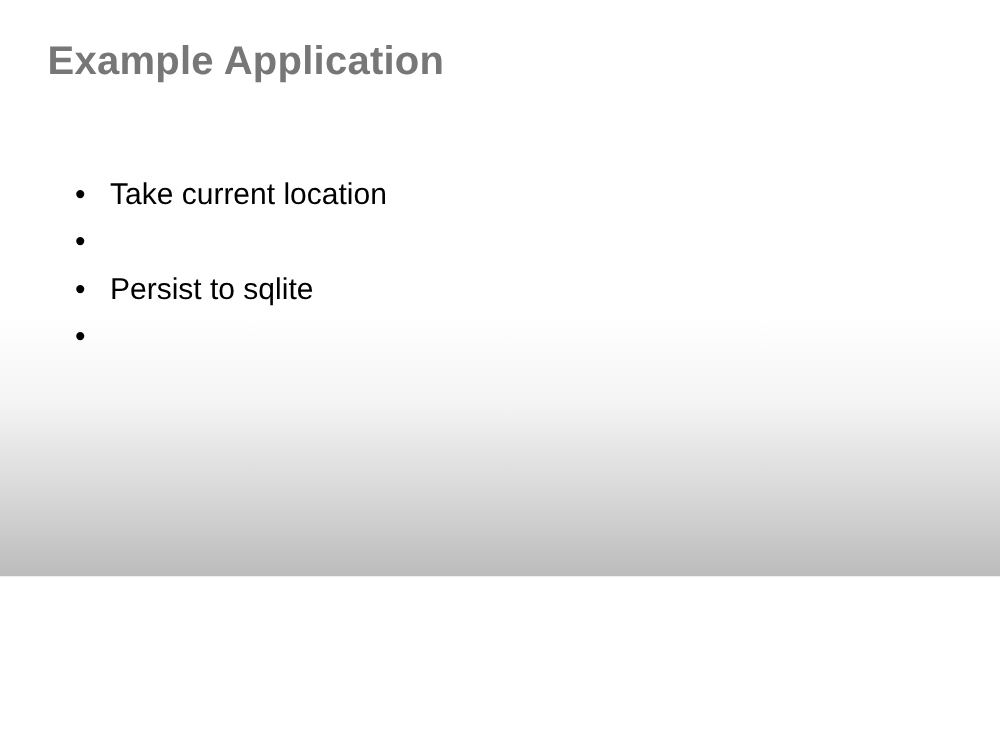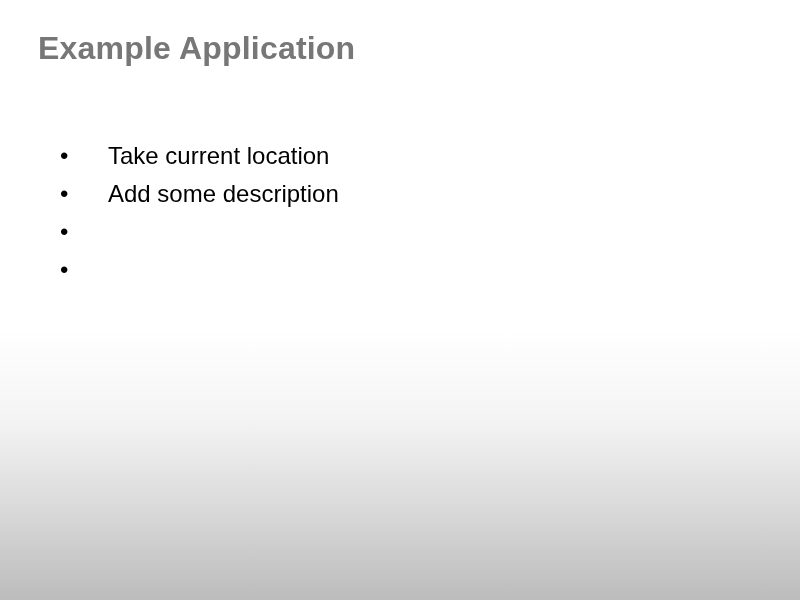--- a/index.html
+++ b/index.html
@@ -6,21 +6,21 @@
     margin: 0;
     padding: 0;
     width: 800px;
     height: 600px;
     font-family: Arial, Helvetica, sans-serif;
     overflow: hidden;
   }
   .slide {
     position: relative;
     width: 800px;
-    height: 600px;
+    height: 461px;
     background: linear-gradient(to bottom,
       #ffffff 0%,
       #ffffff 55%,
       #f4f4f4 70%,
       #d9d9d9 85%,
       #bcbcbc 100%);
     box-sizing: border-box;
   }
   .title {
     position: absolute;
@@ -45,37 +45,36 @@
     width: 28px;
     font-size: 24px;
     line-height: 32px;
     color: #000000;
     text-align: left;
   }
   .bullet-text {
     font-size: 24px;
     line-height: 32px;
     color: #000000;
-    margin-left: 20px;
   }
 </style>
 </head>
 <body>
 
 <div class="slide">
   <div class="title">Example Application</div>
   <div class="content">
     <div class="bullet-row">
       <div class="bullet-dot">•</div>
       <div class="bullet-text">Take current location</div>
     </div>
     <div class="bullet-row">
       <div class="bullet-dot">•</div>
-      <div class="bullet-text">Add some description</div>
     </div>
     <div class="bullet-row">
       <div class="bullet-dot">•</div>
+      <div class="bullet-text">Persist to sqlite</div>
     </div>
     <div class="bullet-row">
       <div class="bullet-dot">•</div>
     </div>
   </div>
 </div>
 
 </body></html>

